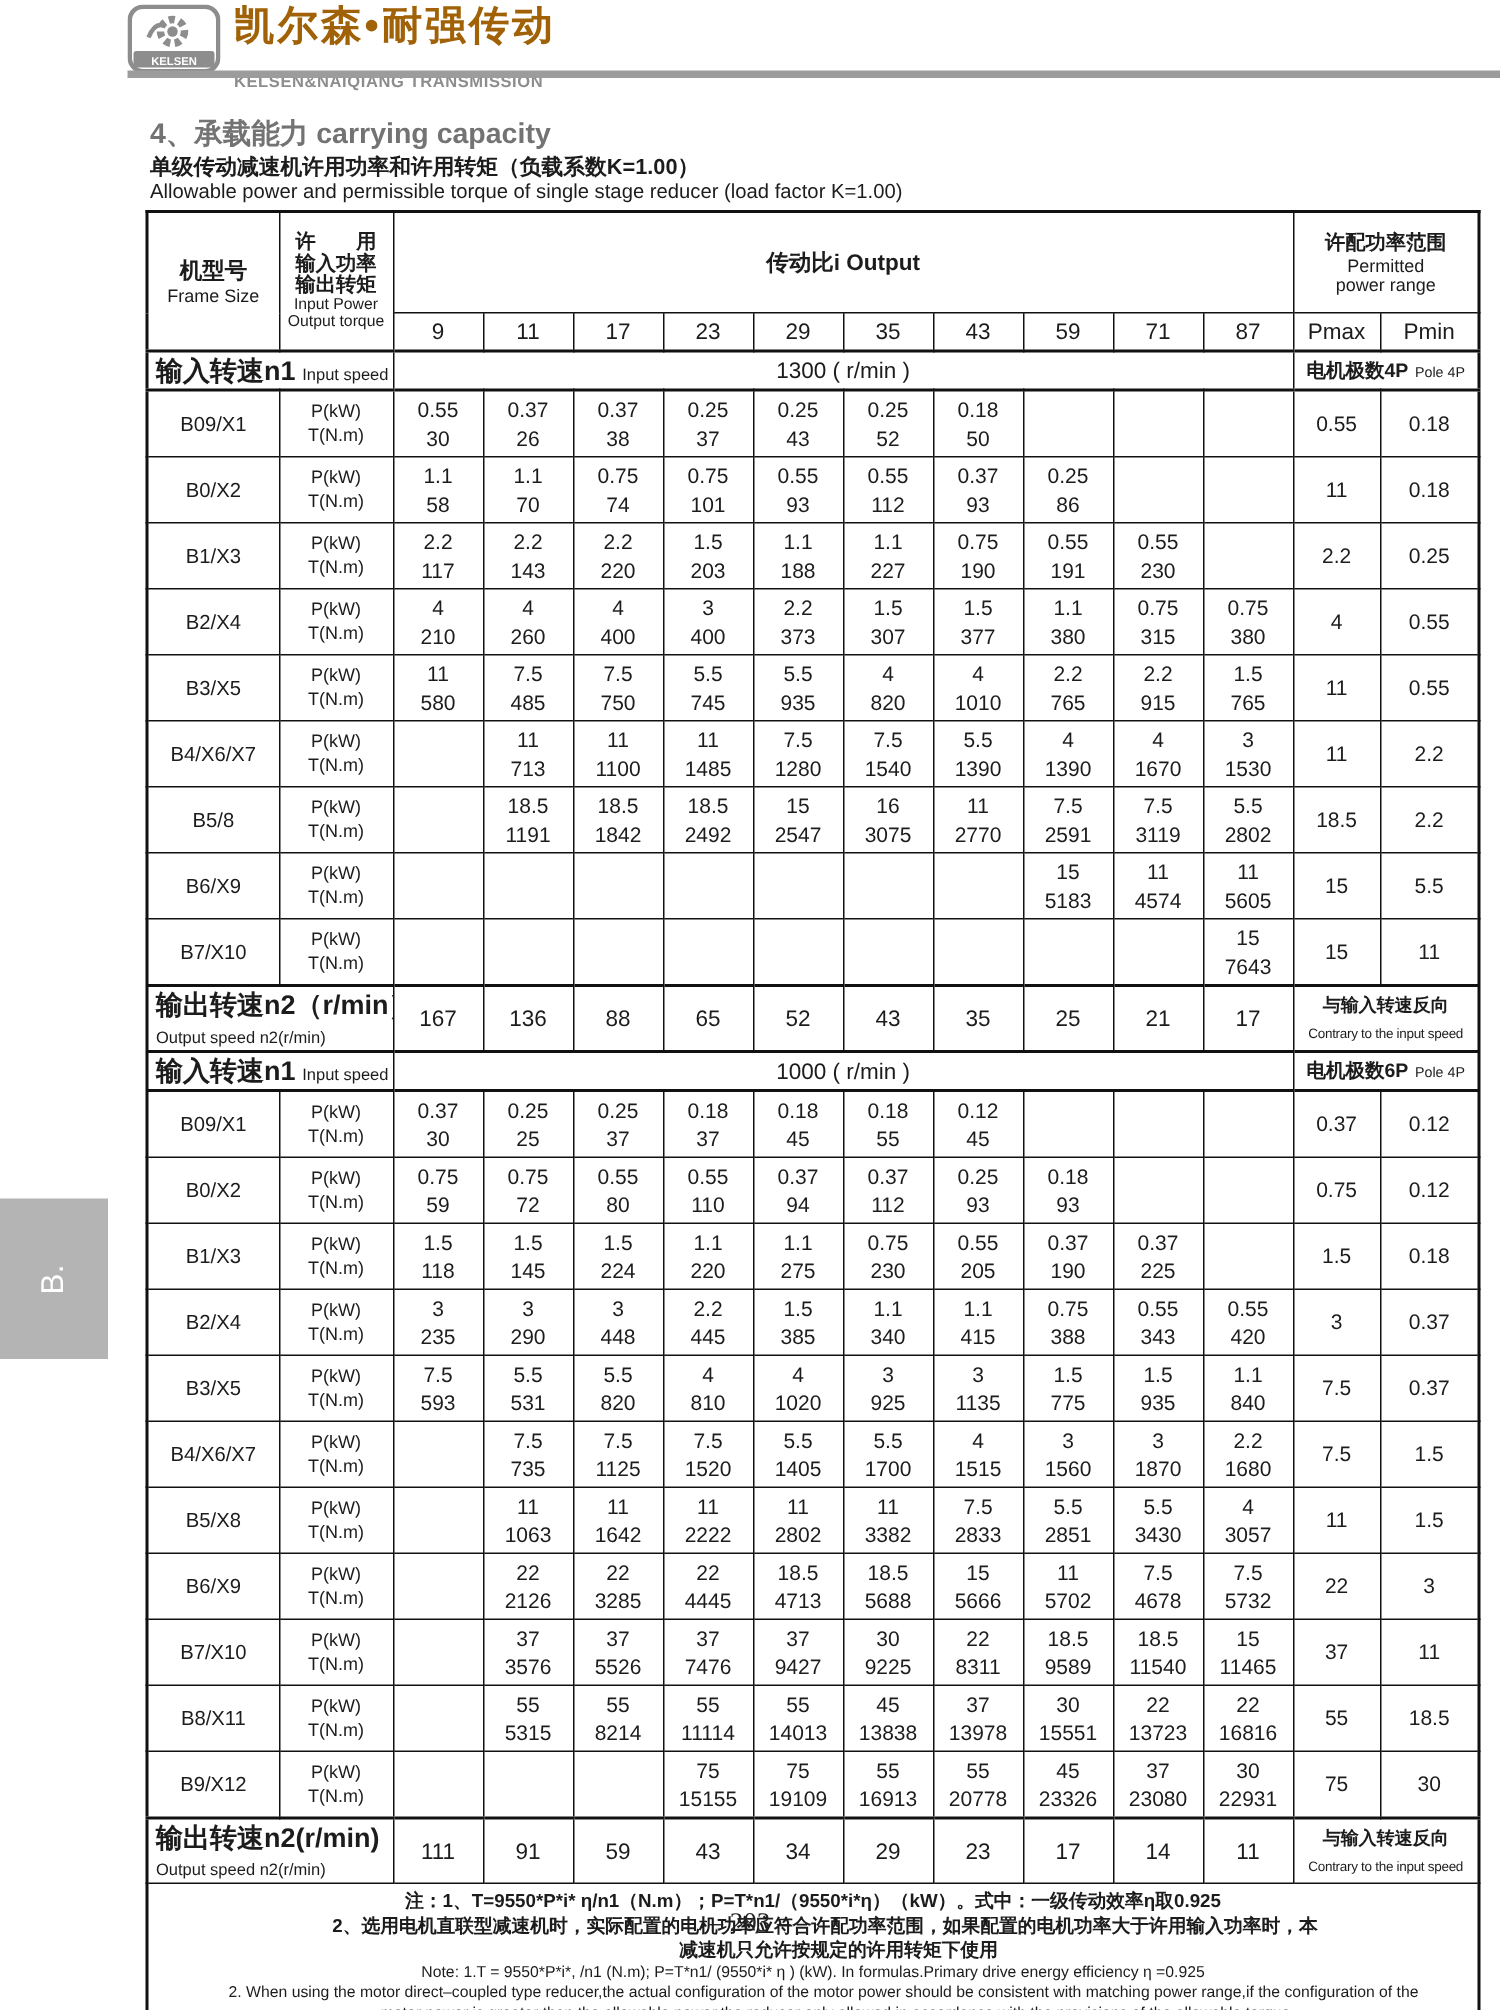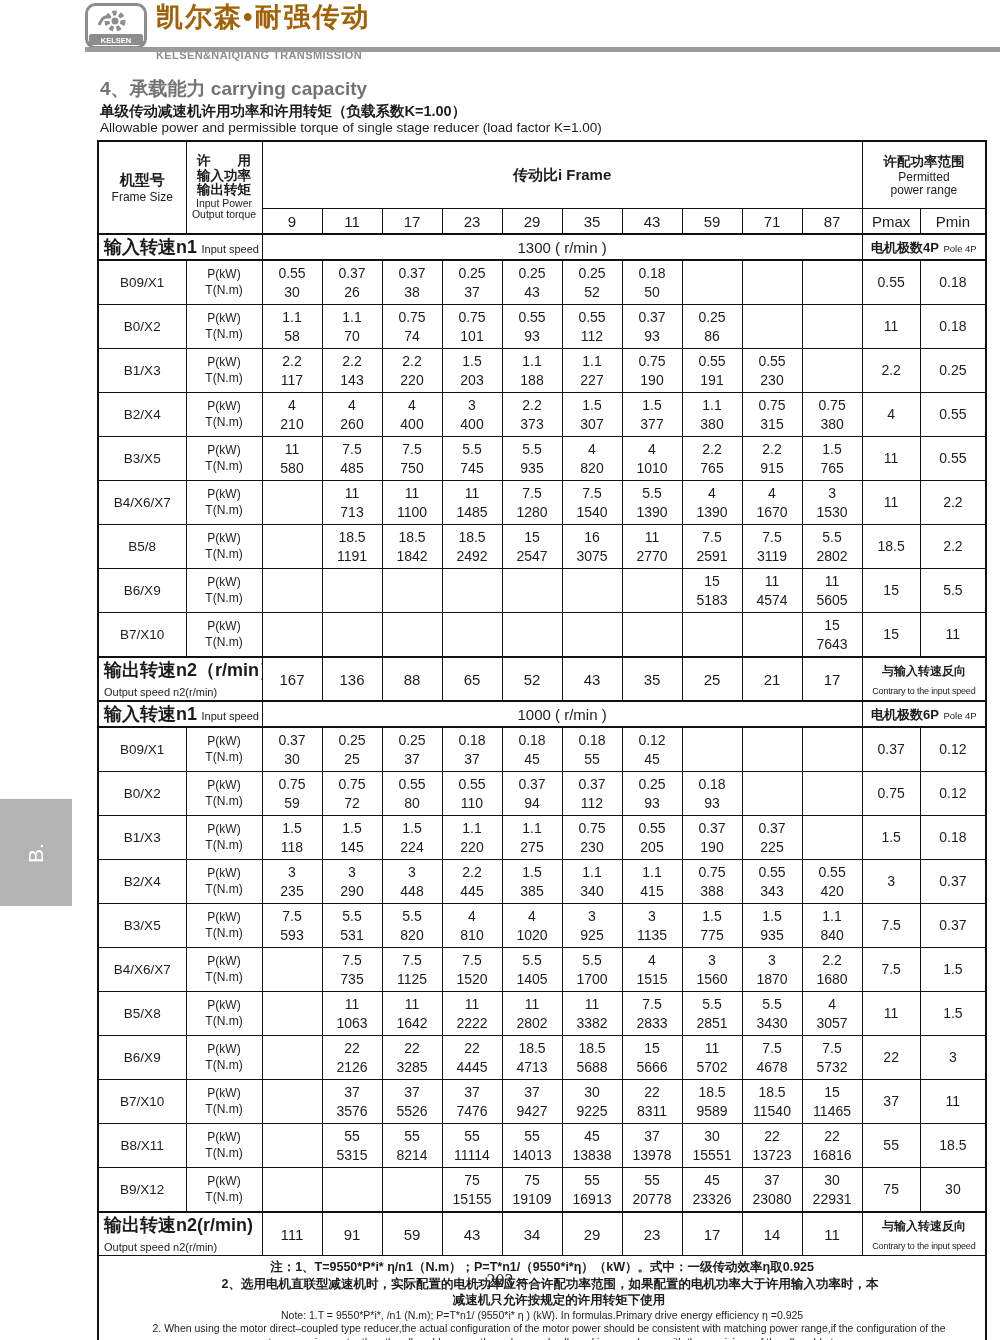--- a/index.html
+++ b/index.html
@@ -111,21 +111,21 @@
         <div class="cn">机型号</div>
         <div class="en">Frame Size</div>
       </th>
       <th rowspan="2" class="h-power">
         <div class="cn">许　　用</div>
         <div class="cn">输入功率</div>
         <div class="cn">输出转矩</div>
         <div class="en">Input Power</div>
         <div class="en">Output torque</div>
       </th>
-      <th colspan="10" class="h-ratio" style="height:66px">传动比i Frame</th>
+      <th colspan="10" class="h-ratio" style="height:66px">传动比i Output</th>
       <th colspan="2" class="h-range">
         <div class="cn">许配功率范围</div>
         <div class="en">Permitted</div>
         <div class="en">power range</div>
       </th>
     </tr>
     <tr class="ratio-row" id="ratio-row">
         <th>9</th>
         <th>11</th>
         <th>17</th>

